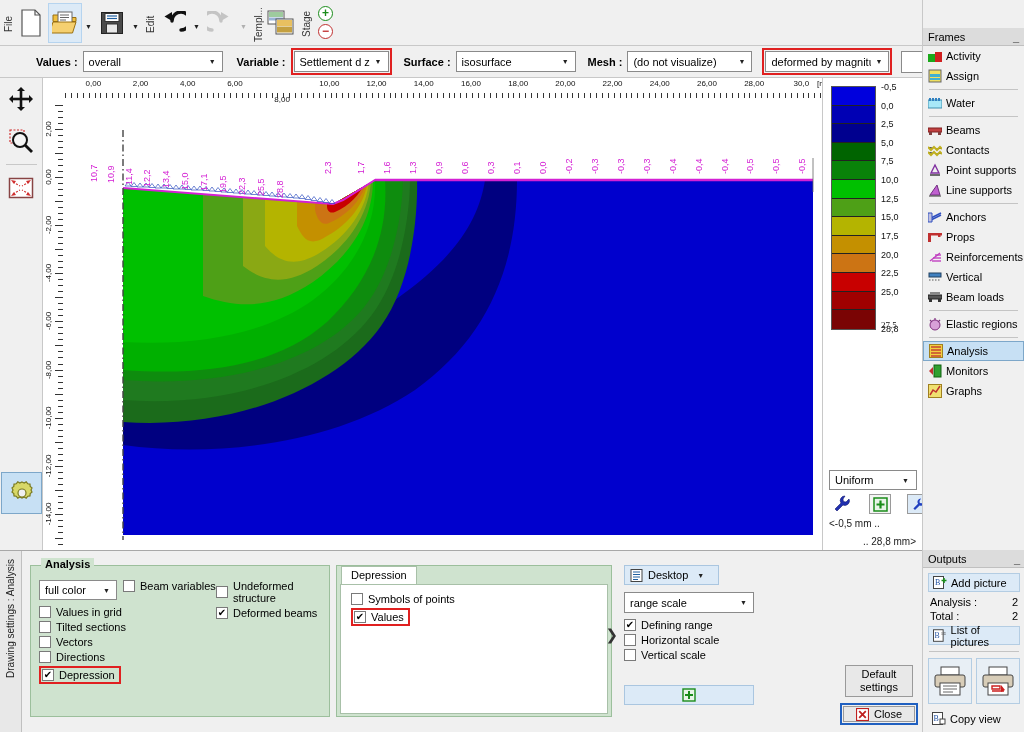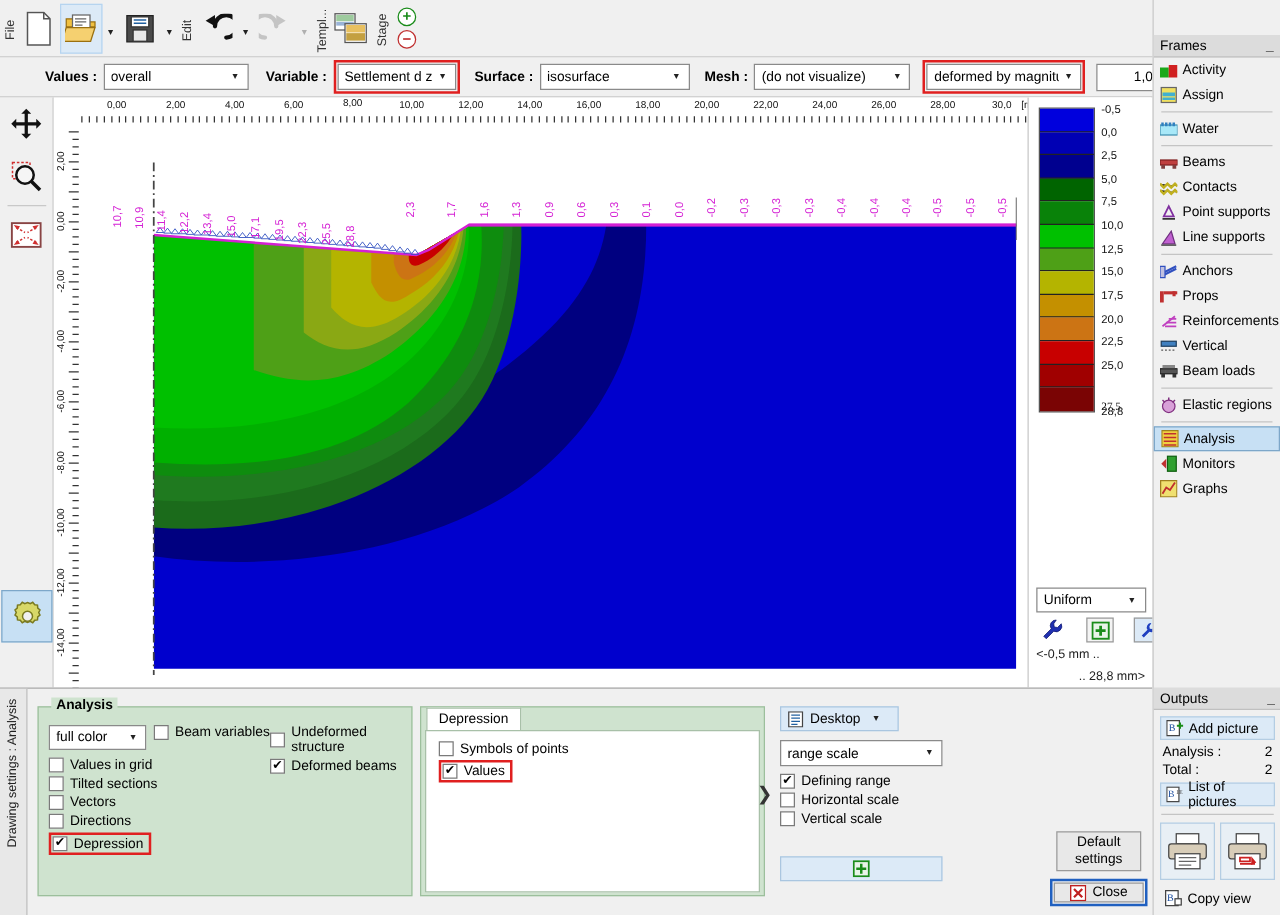--- a/index.html
+++ b/index.html
@@ -257,21 +257,21 @@
     </div>
     <div class="tb-vert-label">Stage</div>
     <div class="plusminus">
       <div class="pm">+</div>
       <div class="pm minus">−</div>
     </div>
   </div>
 
   <div id="valuesbar">
     <span class="vb-label">Values :</span>
-    <div class="combo" style="width:116px">
+    <div class="combo" style="width:140px">
       <span class="txt">overall</span>
       <span class="caret">▼</span>
     </div>
     <span class="vb-label" style="margin-left:14px">Variable :</span>
     <div class="redbox">
       <div class="combo" style="width:95px">
         <span class="txt">Settlement d z</span>
         <span class="caret">▼</span>
       </div>
     </div>
@@ -339,21 +339,21 @@
       </svg>
     </div>
   </div>
 
   <div id="plotzone">
     <div id="ruler-top">
         <div class="ticklabel-h" style="left: 28.323px; top: 1px;">0,00</div>
         <div class="ticklabel-h" style="left: 75.528px; top: 1px;">2,00</div>
         <div class="ticklabel-h" style="left: 122.733px; top: 1px;">4,00</div>
         <div class="ticklabel-h" style="left: 169.938px; top: 1px;">6,00</div>
-        <div class="ticklabel-h" style="left: 217.143px; top: 0;">8,00</div>
+        <div class="ticklabel-h" style="left: 217.143px; top: 17px;">8,00</div>
         <div class="ticklabel-h" style="left: 264.348px; top: 1px;">10,00</div>
         <div class="ticklabel-h" style="left: 311.553px; top: 1px;">12,00</div>
         <div class="ticklabel-h" style="left: 358.758px; top: 1px;">14,00</div>
         <div class="ticklabel-h" style="left: 405.963px; top: 1px;">16,00</div>
         <div class="ticklabel-h" style="left: 453.168px; top: 1px;">18,00</div>
         <div class="ticklabel-h" style="left: 500.373px; top: 1px;">20,00</div>
         <div class="ticklabel-h" style="left: 547.578px; top: 1px;">22,00</div>
         <div class="ticklabel-h" style="left: 594.783px; top: 1px;">24,00</div>
         <div class="ticklabel-h" style="left: 641.988px; top: 1px;">26,00</div>
         <div class="ticklabel-h" style="left: 689.193px; top: 1px;">28,00</div>

